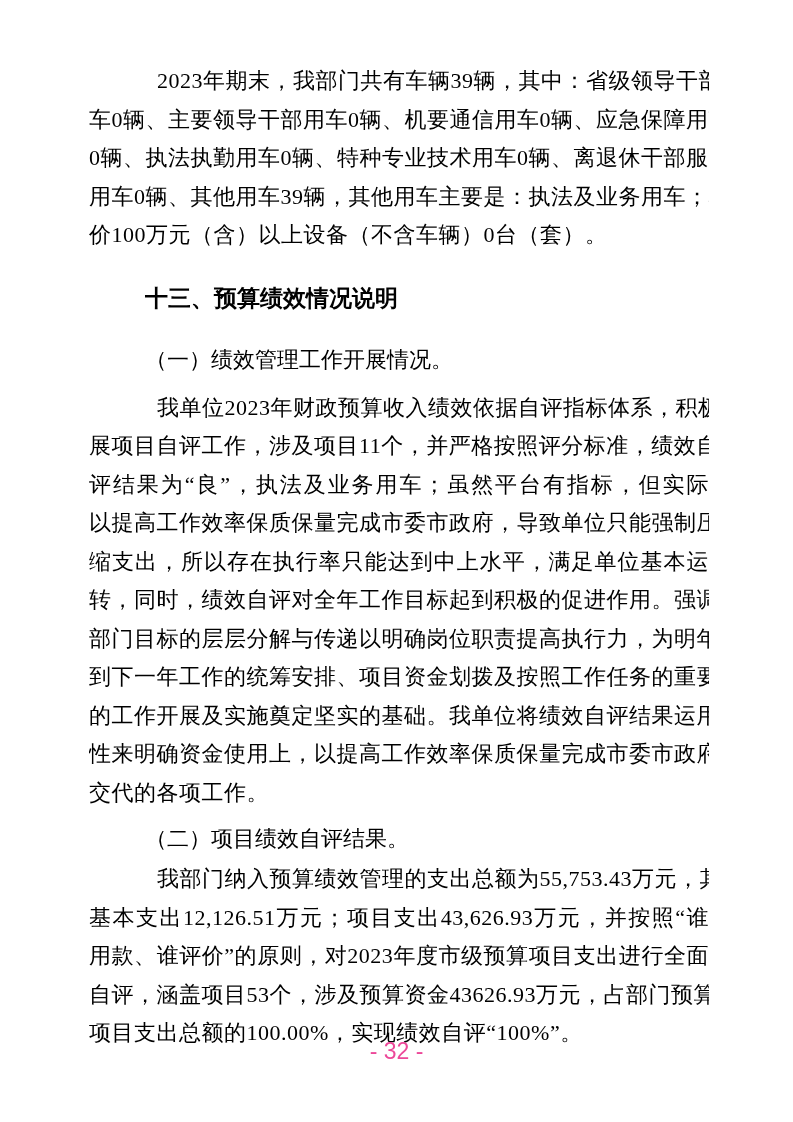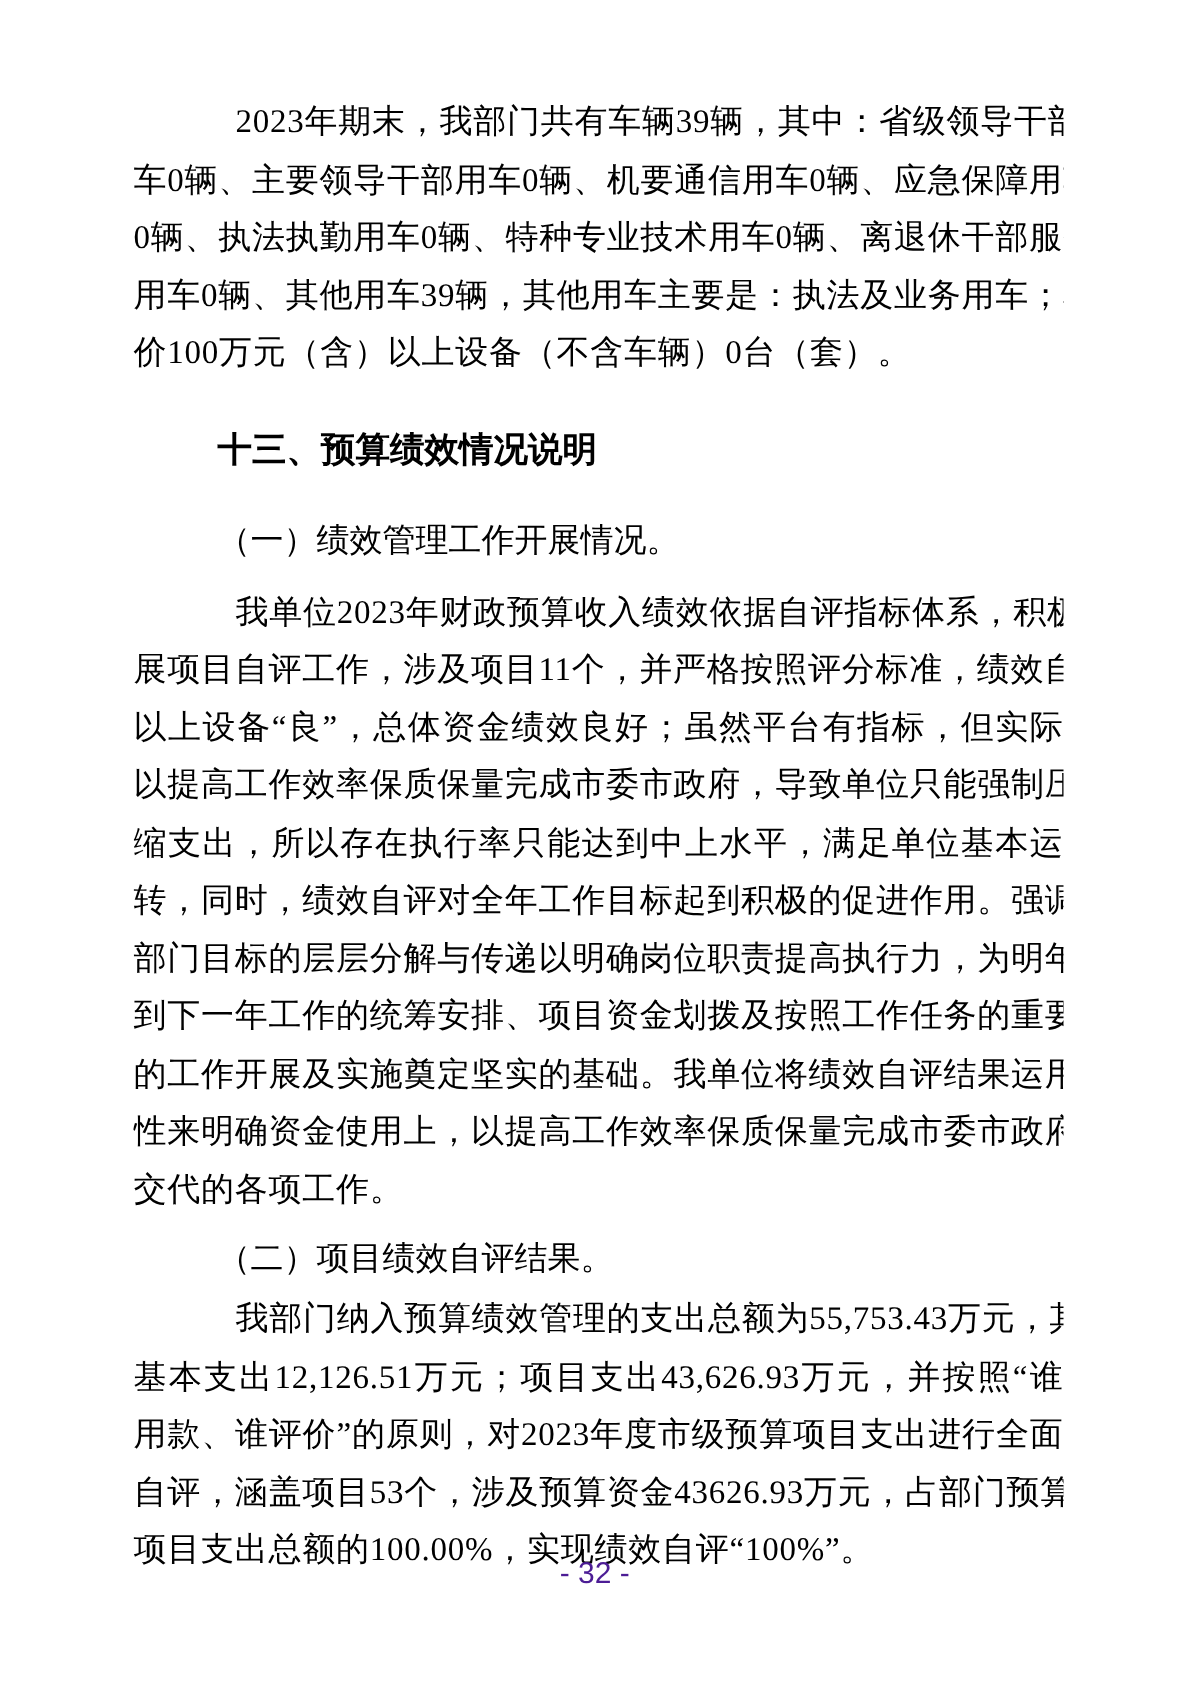--- a/index.html
+++ b/index.html
@@ -39,21 +39,21 @@
   .para .line.last {
     text-align-last: left;
   }
   .section-heading {
     margin: 24px 0 0 0;
     padding-left: 56px;
     height: 42px;
     line-height: 42px;
     font-size: 23px;
     font-weight: 600;
-    font-family: Liberation Serif, serif;
+    font-family: Liberation Mono, monospace;
   }
   .sub-heading {
     margin: 18px 0 0 0;
     padding-left: 56px;
     height: 42px;
     line-height: 42px;
     font-size: 22px;
     font-weight: normal;
     font-family: "Liberation Serif", "DejaVu Serif", serif;
   }
@@ -62,23 +62,23 @@
   }
   .para.after-heading {
     margin-top: 8px;
   }
   .footer {
     position: absolute;
     left: 0;
     top: 1038px;
     width: 100%;
     text-align: center;
-    font-size: 20px;
+    font-size: 23px;
     font-family: "Liberation Sans", "DejaVu Sans", sans-serif;
-    color: #4c1d95;
+    color: #ec4899;
   }
 </style>
 </head>
 <body>
 
 <div class="page">
   <div class="content">
 
     <div class="para">
         <div class="line first">2023年期末，我部门共有车辆39辆，其中：省级领导干部用</div>
@@ -88,21 +88,21 @@
         <div class="line last">价100万元（含）以上设备（不含车辆）0台（套）。</div>
       </div>
 
     <div class="section-heading">十三、预算绩效情况说明</div>
 
     <div class="sub-heading">（一）绩效管理工作开展情况。</div>
 
     <div class="para after-heading">
         <div class="line first">我单位2023年财政预算收入绩效依据自评指标体系，积极开</div>
         <div class="line">展项目自评工作，涉及项目11个，并严格按照评分标准，绩效自</div>
-        <div class="line">以上设备“良”，总体资金绩效良好；虽然平台有指标，但实际</div>
+        <div class="line">评结果为“良”，执法及业务用车；虽然平台有指标，但实际</div>
         <div class="line">以提高工作效率保质保量完成市委市政府，导致单位只能强制压</div>
         <div class="line">缩支出，所以存在执行率只能达到中上水平，满足单位基本运</div>
         <div class="line">转，同时，绩效自评对全年工作目标起到积极的促进作用。强调</div>
         <div class="line">部门目标的层层分解与传递以明确岗位职责提高执行力，为明年</div>
         <div class="line">到下一年工作的统筹安排、项目资金划拨及按照工作任务的重要</div>
         <div class="line">的工作开展及实施奠定坚实的基础。我单位将绩效自评结果运用</div>
         <div class="line">性来明确资金使用上，以提高工作效率保质保量完成市委市政府</div>
         <div class="line last">交代的各项工作。</div>
       </div>
 

